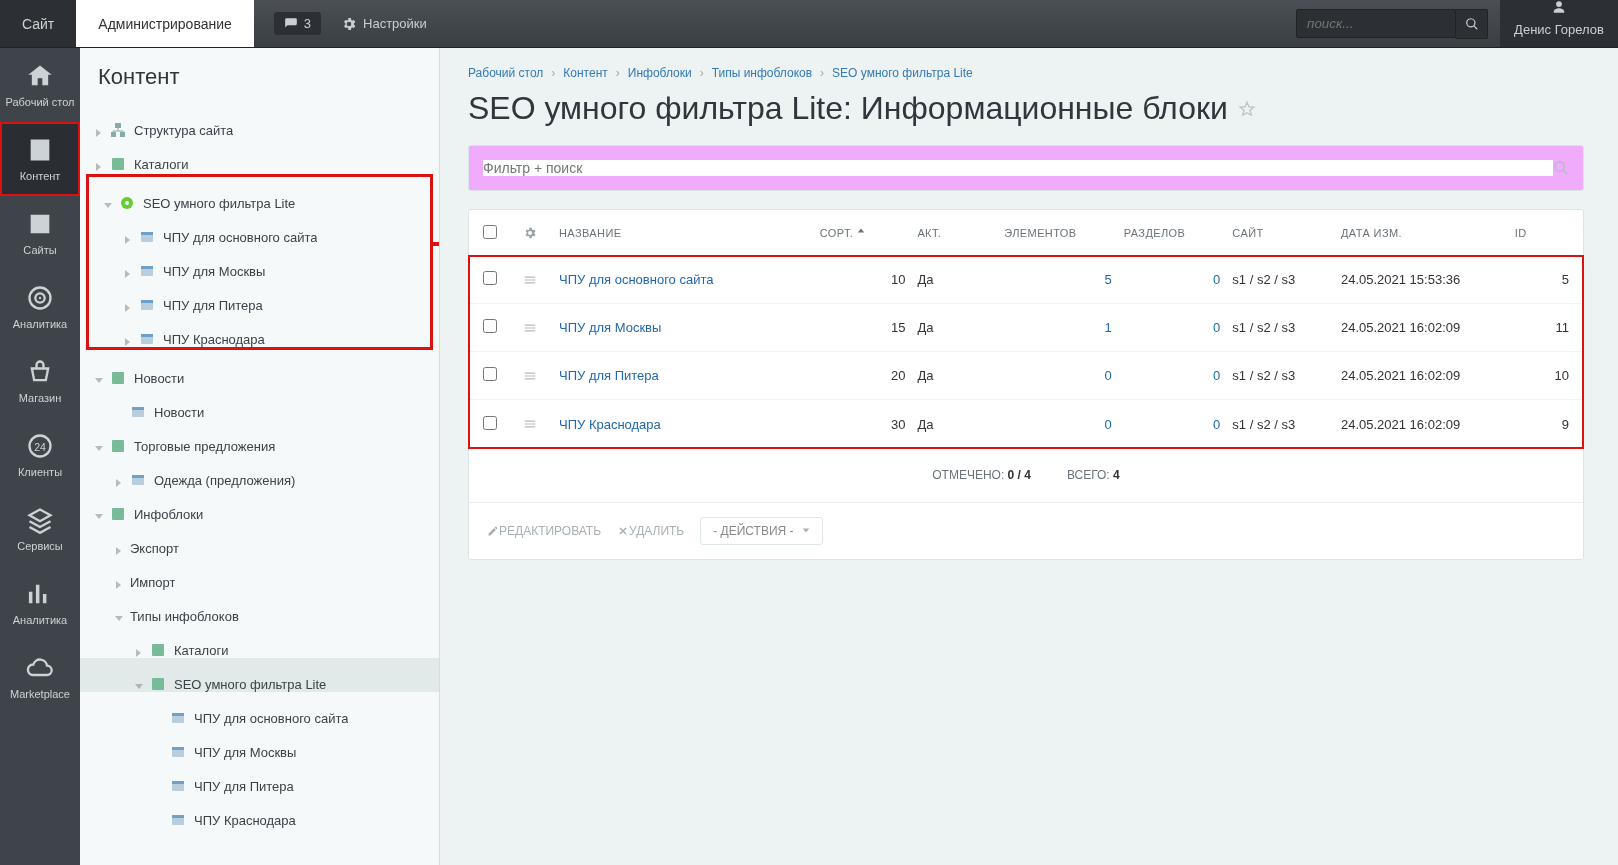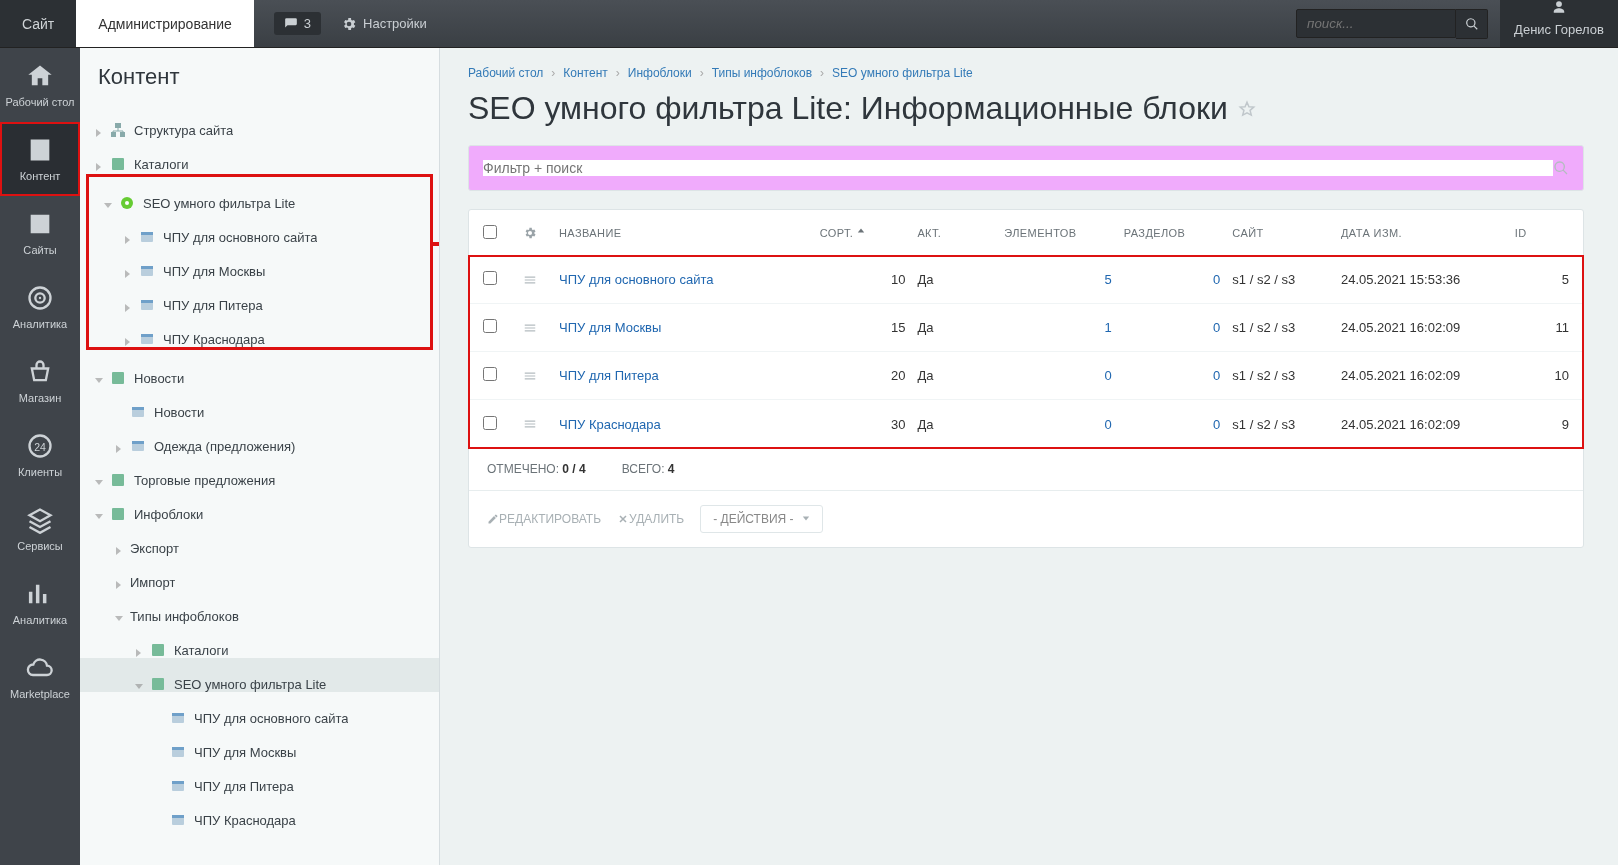--- a/index.html
+++ b/index.html
@@ -66,21 +66,21 @@
 .grow { height:48px; border-bottom:1px solid #f0f4f5; font-size:13px; }
 .grow:last-child { border-bottom:none; }
 .grow .name { color:#2067b0; cursor:pointer; }
 .grow .link { color:#2067b0; cursor:pointer; }
 .grow .num-r { text-align:right; padding-right:12px; }
 .grow .burger { color:#b4bcc0; cursor:pointer; }
 .grid input[type=checkbox]{ width:14px; height:14px; cursor:pointer; }
 .grid .gear { color:#9aa3a8; cursor:pointer; }
 .grid-body { outline:2px solid #d11; outline-offset:-1px; }
 
-.gfoot { display:flex; gap:36px; padding: 14px 18px; font-size:12px; color:#6b7378; }
+.gfoot { display:flex; gap:36px; padding: 20px 18px; font-size:12px; color:#6b7378;justify-content:center; }
 .gfoot b { color:#333; }
 
 .actions { display:flex; gap:16px; align-items:center; padding: 14px 18px; border-top:1px solid #e7edee; color:#a8b0b4; font-size:12px; }
 .actions .abtn { display:flex; align-items:center; cursor:pointer; text-transform:uppercase; }
 .actions .dd { border:1px solid #dfe6e8; padding:6px 12px; border-radius:3px; display:flex; align-items:center; gap:8px; color:#888; cursor:pointer; }
 
 .right { text-align:right; }
 svg { display:block; }
 </style>
 </head>
@@ -276,38 +276,38 @@
       </div>
       <div class="node indent-1">
         <span class="arrow"></span>
         <svg class="ico" viewBox="0 0 16 16">
             <rect x="2" y="3" width="12" height="10" rx="1" fill="#b9cedd"></rect>
             <rect x="2" y="3" width="12" height="3" fill="#6fa0c9"></rect>
           </svg>
         <span class="lbl">Новости</span>
       </div>
 
+      <div class="node">
+        <svg class="arrow" viewBox="0 0 10 10">
+            <path d="M1 2l4 5 4-5z" fill="#888"></path>
+          </svg>
+        <svg class="ico" viewBox="0 0 16 16">
+            <rect x="2" y="2" width="12" height="12" rx="1" fill="#7b9"></rect>
+          </svg>
+        <span class="lbl">Торговые предложения</span>
+      </div>
       <div class="node indent-1">
         <svg class="arrow" viewBox="0 0 10 10">
             <path d="M2 1l5 4-5 4z" fill="#888"></path>
           </svg>
         <svg class="ico" viewBox="0 0 16 16">
             <rect x="2" y="3" width="12" height="10" rx="1" fill="#b9cedd"></rect>
             <rect x="2" y="3" width="12" height="3" fill="#6fa0c9"></rect>
           </svg>
         <span class="lbl">Одежда (предложения)</span>
-      </div>
-      <div class="node">
-        <svg class="arrow" viewBox="0 0 10 10">
-            <path d="M1 2l4 5 4-5z" fill="#888"></path>
-          </svg>
-        <svg class="ico" viewBox="0 0 16 16">
-            <rect x="2" y="2" width="12" height="12" rx="1" fill="#7b9"></rect>
-          </svg>
-        <span class="lbl">Торговые предложения</span>
       </div>
 
       <div class="node">
         <svg class="arrow" viewBox="0 0 10 10">
             <path d="M1 2l4 5 4-5z" fill="#888"></path>
           </svg>
         <svg class="ico" viewBox="0 0 16 16">
             <rect x="2" y="2" width="12" height="12" rx="1" fill="#7b9"></rect>
           </svg>
         <span class="lbl">Инфоблоки</span>

